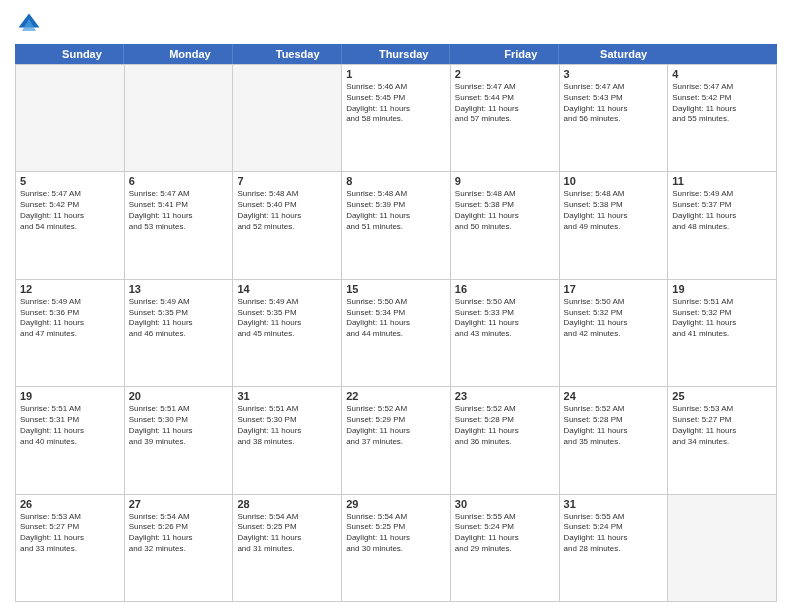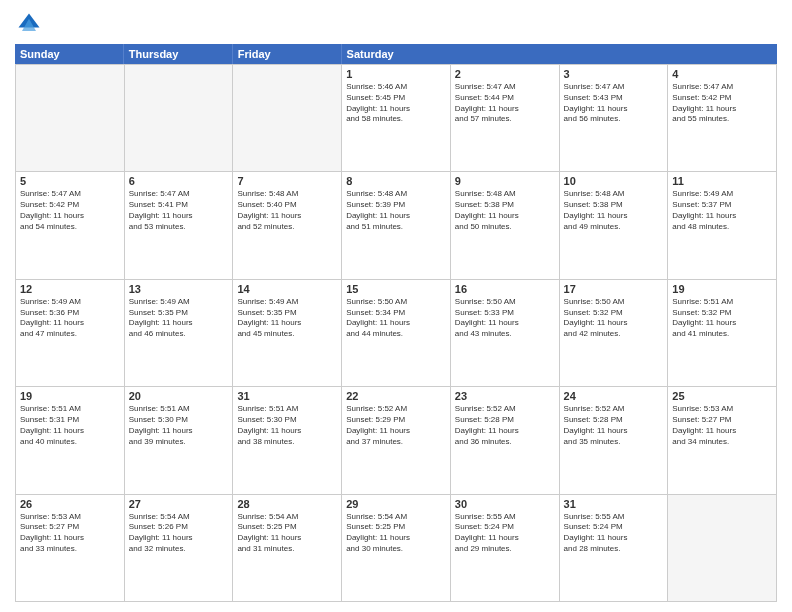--- a/index.html
+++ b/index.html
@@ -61,22 +61,22 @@
     }
     .cal-header {
       display: grid;
       grid-template-columns: repeat(7, 1fr);
       background: #3a6bbf;
     }
     .cal-header-cell {
       color: #fff;
       font-size: 11px;
       font-weight: bold;
-      padding: 4px 5px;
-      text-align: left;
+      padding: 4px 21px;
+      text-align: right;
       border-right: 1px solid #5580cc;
     }
     .cal-header-cell:last-child { border-right: none; }
     .cal-body {
       display: grid;
       grid-template-columns: repeat(7, 1fr);
       grid-template-rows: repeat(5, 1fr);
       flex: 1;
       border-left: 1px solid #ccc;
       border-top: 1px solid #ccc;
@@ -123,20 +123,22 @@
     </div>
     <div class="title-block">
       <div class="month-title"></div>
       <div class="subtitle"></div>
     </div>
   </div>
 
   <div class="calendar">
     <div class="cal-header">
     <div class="cal-header-cell">Sunday</div>
+        <div class="cal-header-cell">Monday</div>
+        <div class="cal-header-cell">Tuesday</div>
         <div class="cal-header-cell">Thursday</div>
         <div class="cal-header-cell">Friday</div>
         <div class="cal-header-cell">Saturday</div>
       </div>
     <div class="cal-body">
     <div class="cal-cell shaded"></div>
         <div class="cal-cell shaded"></div>
         <div class="cal-cell shaded"></div>
         <div class="cal-cell">
           <div class="day-num">1</div>

